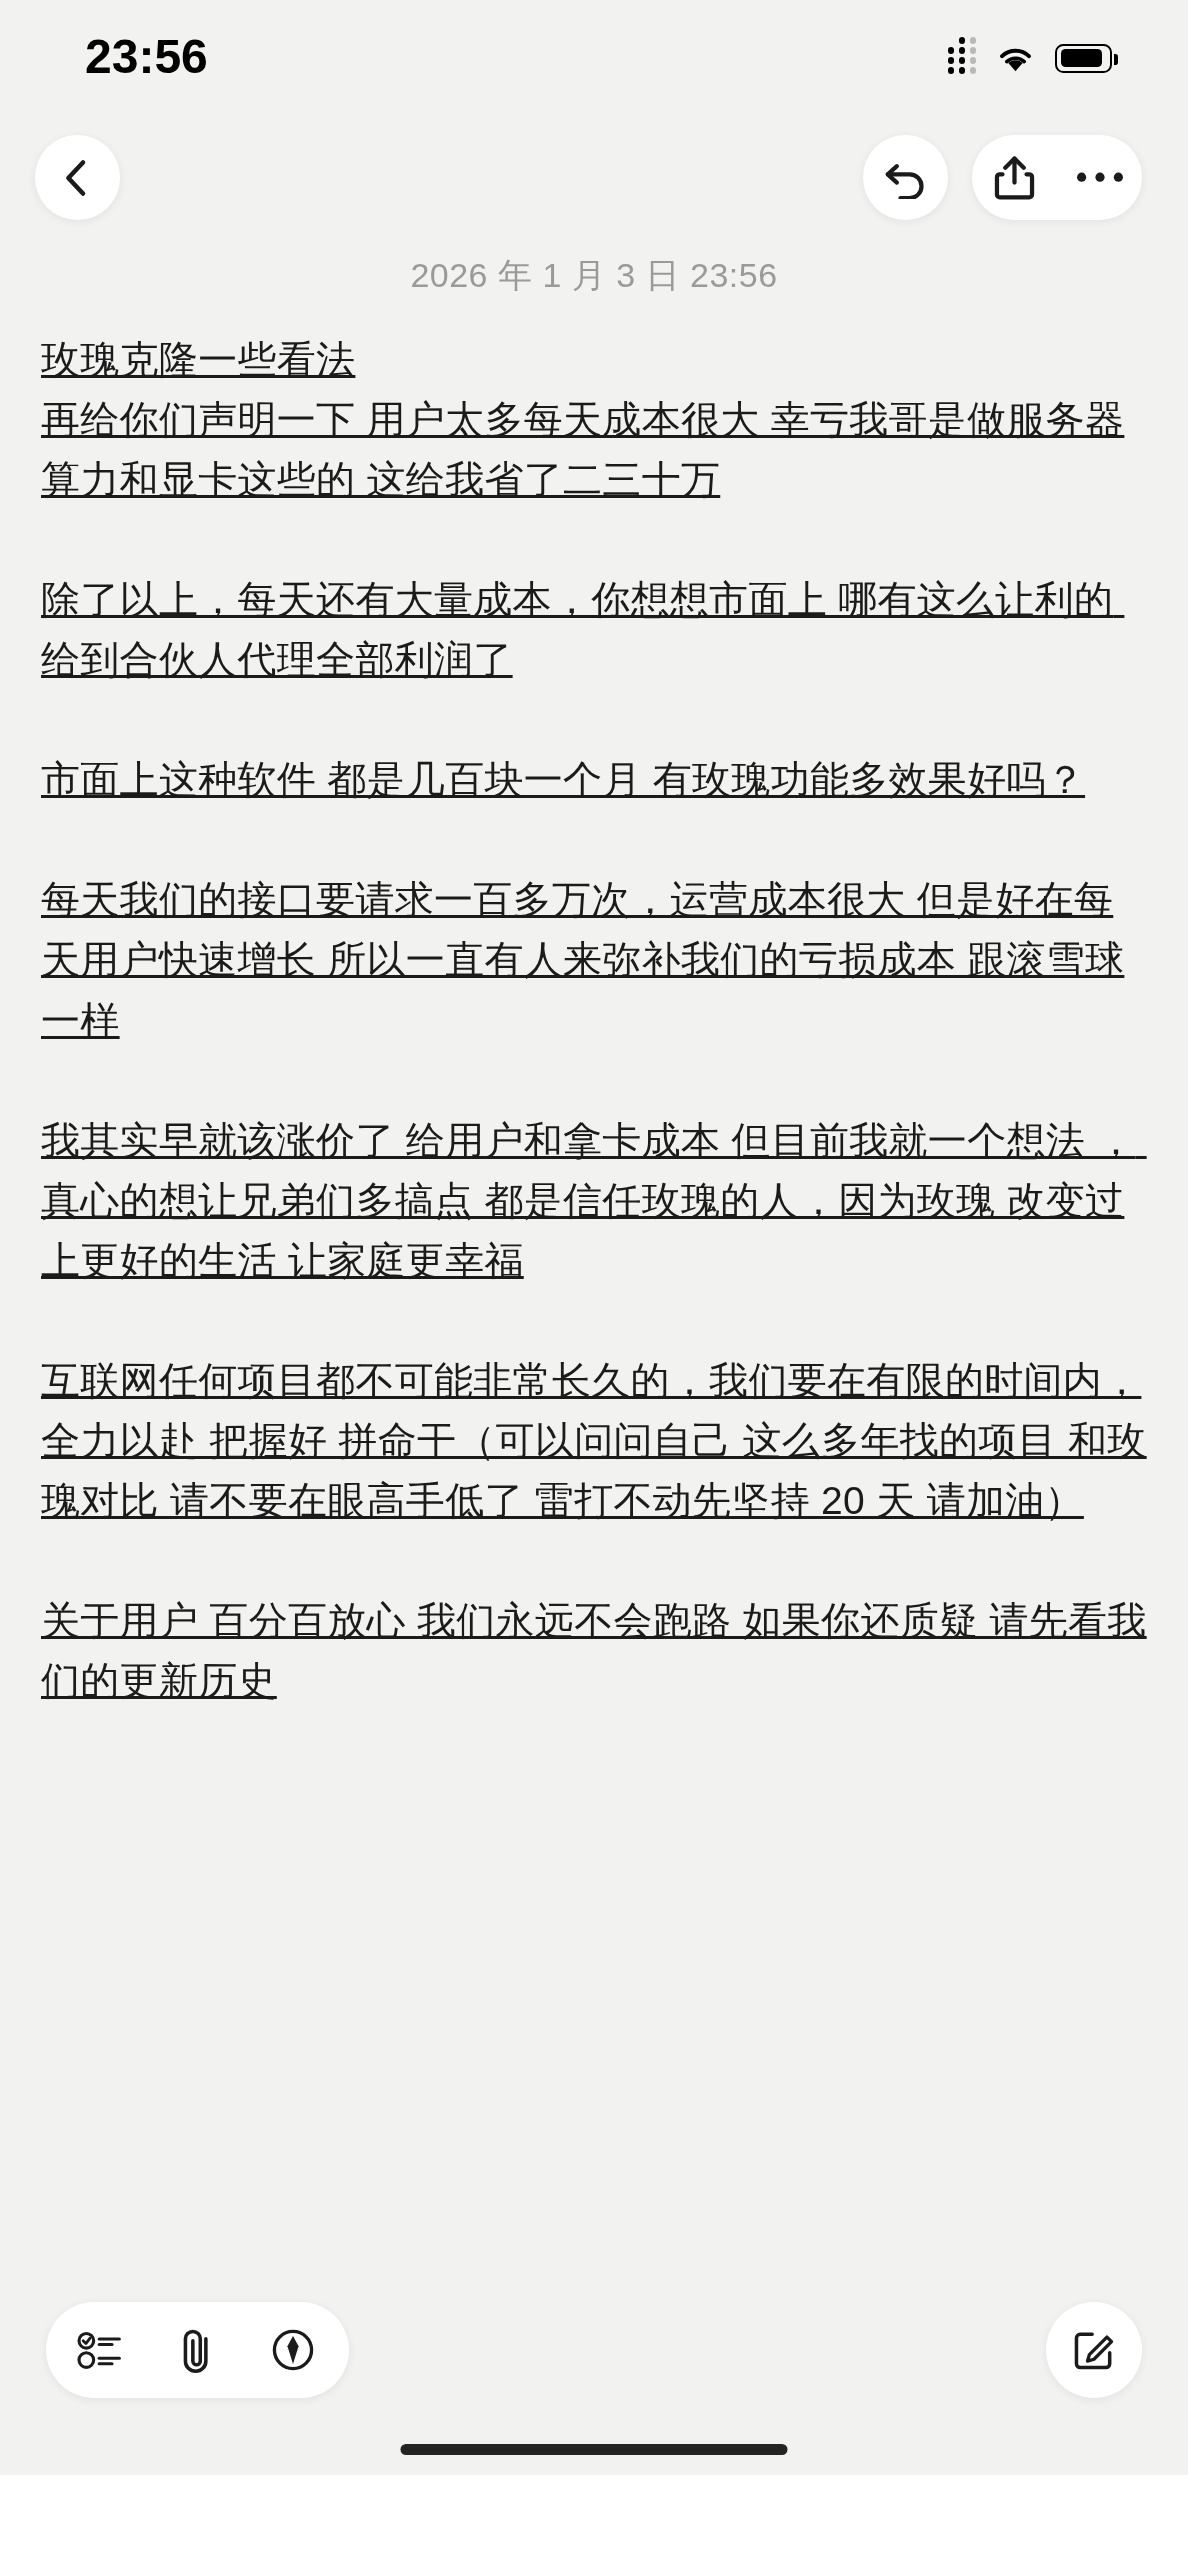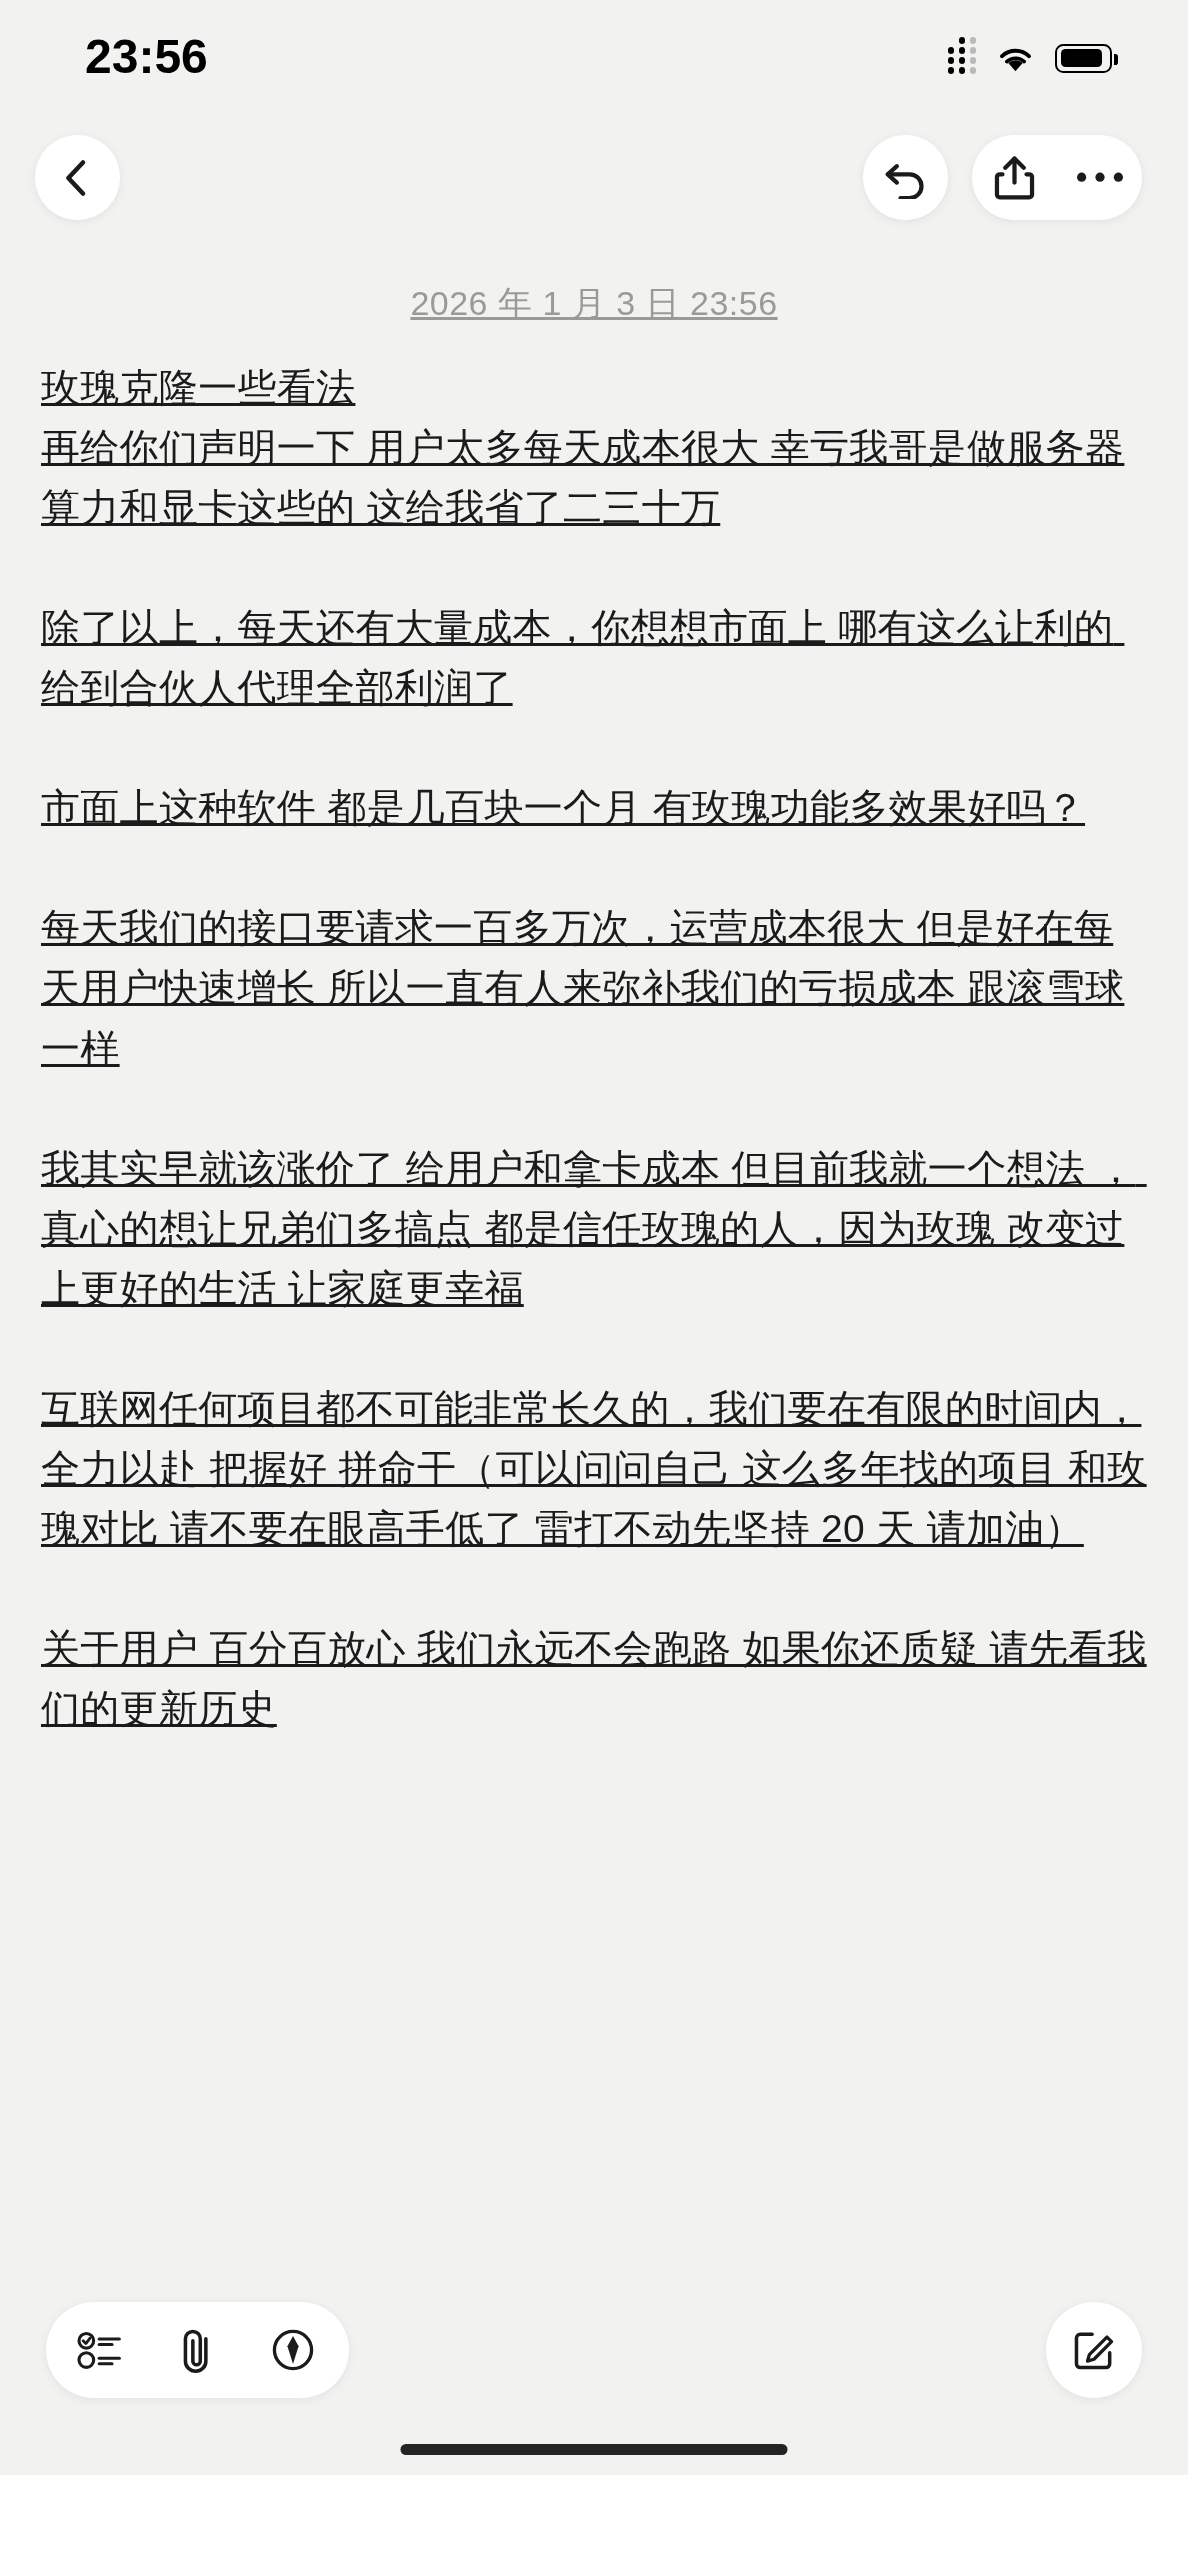--- a/index.html
+++ b/index.html
@@ -145,24 +145,23 @@
   .content {
     flex: 1 1 auto;
     overflow: hidden;
     padding: 0 41px;
     box-sizing: border-box;
   }
   .doc-date {
     text-align: center;
     color: #9a9a98;
     font-size: 34px;
-    margin-top: 48px;
+    margin-top: 20px;
     margin-bottom: 31px;
     letter-spacing: 0.5px;
-    text-decoration: underline;
   }
   .note-body {
     font-size: 39px;
     line-height: 1.54;
     color: #1b1b1b;
     letter-spacing: 0.3px;
     white-space: pre-wrap;
     word-break: break-word;
     text-decoration: underline;
   }

